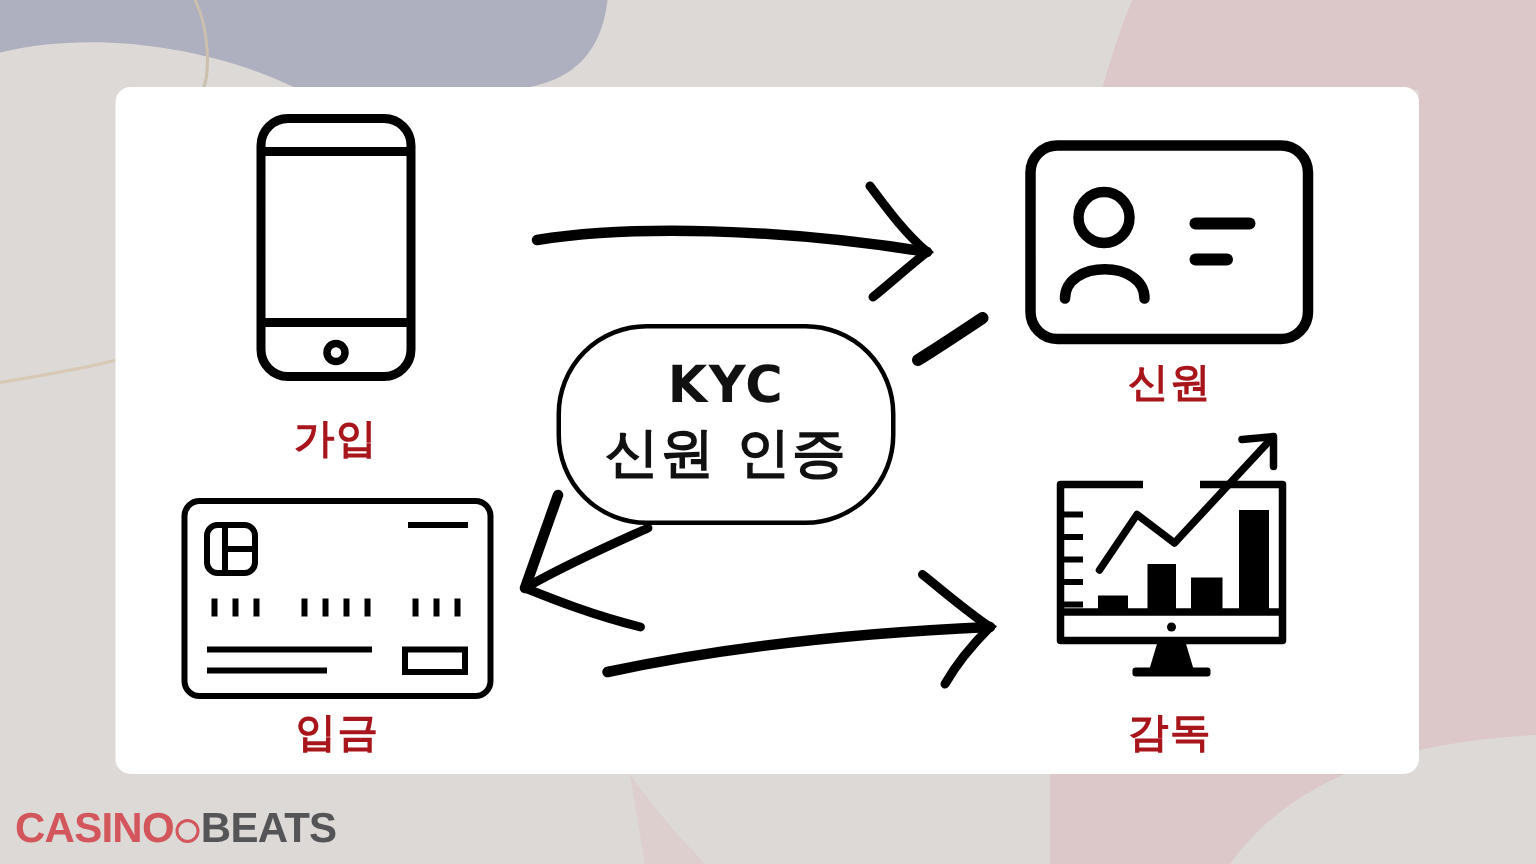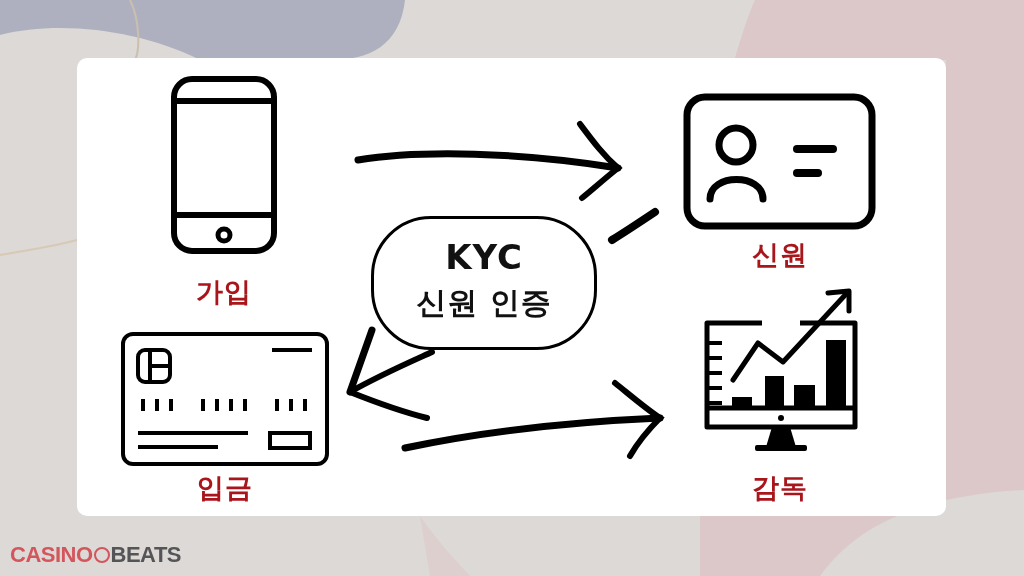--- a/index.html
+++ b/index.html
@@ -3,22 +3,22 @@
 <meta charset="utf-8">
 <style>
   html, body { margin:0; padding:0; }
   body { width:1024px; height:576px; overflow:hidden; position:relative; background:#dcd9d6; font-family:"DejaVu Sans", sans-serif; }
   .bg { position:absolute; inset:0; }
   .card { position:absolute; left:77px; top:58px; width:869px; height:458px; background:#ffffff; border-radius:10px; }
   .abs { position:absolute; }
   .label { position:absolute; color:#a8161c; font-weight:bold; font-size:27px; text-align:center; letter-spacing:1px; }
   .bubble { position:absolute; left:371px; top:216px; width:226px; height:134px; border:3px solid #000; border-radius:60px; background:#fff; box-sizing:border-box; text-align:center; }
   .bubble .t1 { margin-top:16px; font-size:34px; font-weight:bold; color:#111; line-height:44px; letter-spacing:1px; }
-  .bubble .t2 { font-size:30px; font-weight:bold; color:#111; line-height:48px; letter-spacing:1px; }
-  .logo { position:absolute; left:10px; bottom:8px; font-family:"Liberation Sans", sans-serif; font-weight:bold; font-size:22px; letter-spacing:-0.5px; }
+  .bubble .t2 { font-size:36px; font-weight:bold; color:#111; line-height:48px; letter-spacing:1px; }
+  .logo { position:absolute; left:10px; bottom:8px; font-family:"Liberation Sans", sans-serif; font-weight:bold; font-size:28px; letter-spacing:-0.5px; }
   .logo .casino { color:#d2565c; }
   .logo .beats { color:#555558; }
   .logo .chip { display:inline-block; width:16px; height:16px; border-radius:50%; border:2px solid #d2565c; box-sizing:border-box; vertical-align:-1px; margin:0 1px; }
 </style>
 </head>
 <body>
 
 <svg class="bg" width="1024" height="576" viewBox="0 0 1024 576">
   <path d="M0 0 H405 C400 45 370 60 330 60 L200 60 C140 30 60 20 0 35 Z" fill="#aeb0bf"></path>
   <path d="M130 0 C140 20 140 50 135 60" stroke="#cbbfae" stroke-width="2" fill="none"></path>

